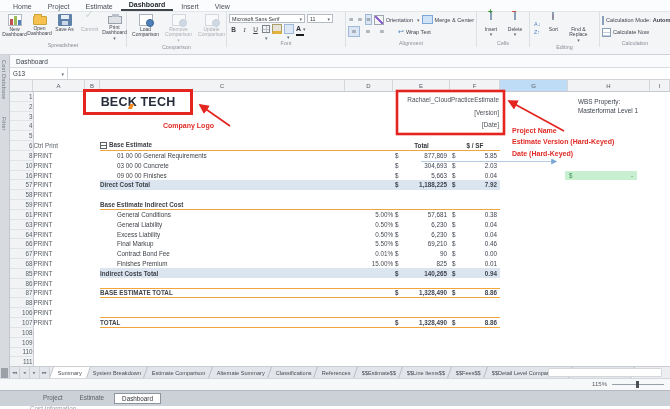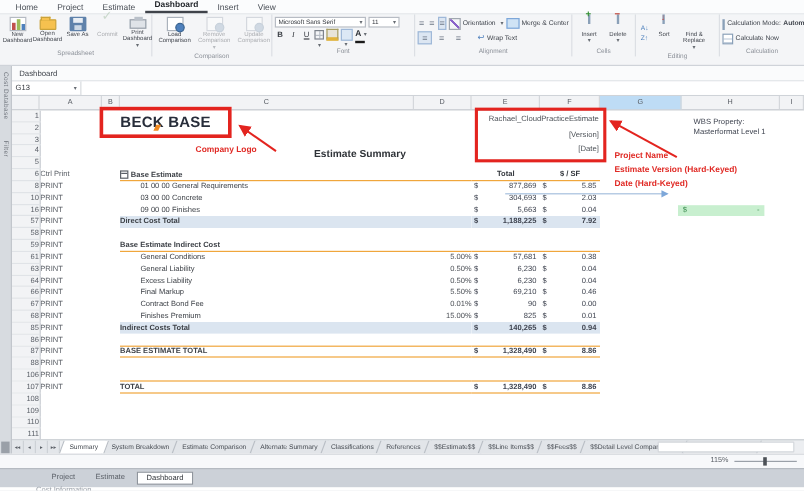--- a/index.html
+++ b/index.html
@@ -784,24 +784,23 @@
             <td class="cellF"></td>
             <td></td>
             <td></td>
             <td></td>
           </tr>
         </tbody>
       </table>
   </div>
 
   <div class="logo">
-      <span>BECK BASE</span>
+      <span>BECK TECH</span>
       <span class="accent"></span>
     </div>
-  <div class="sheettitle">Estimate Summary</div>
   <div class="projblock">
     <div>Rachael_CloudPracticeEstimate</div>
     <div>[Version]</div>
     <div>[Date]</div>
   </div>
   <div class="wbs">
     <div>WBS Property:</div>
     <div>Masterformat Level 1</div>
   </div>
   <div class="greencell">

